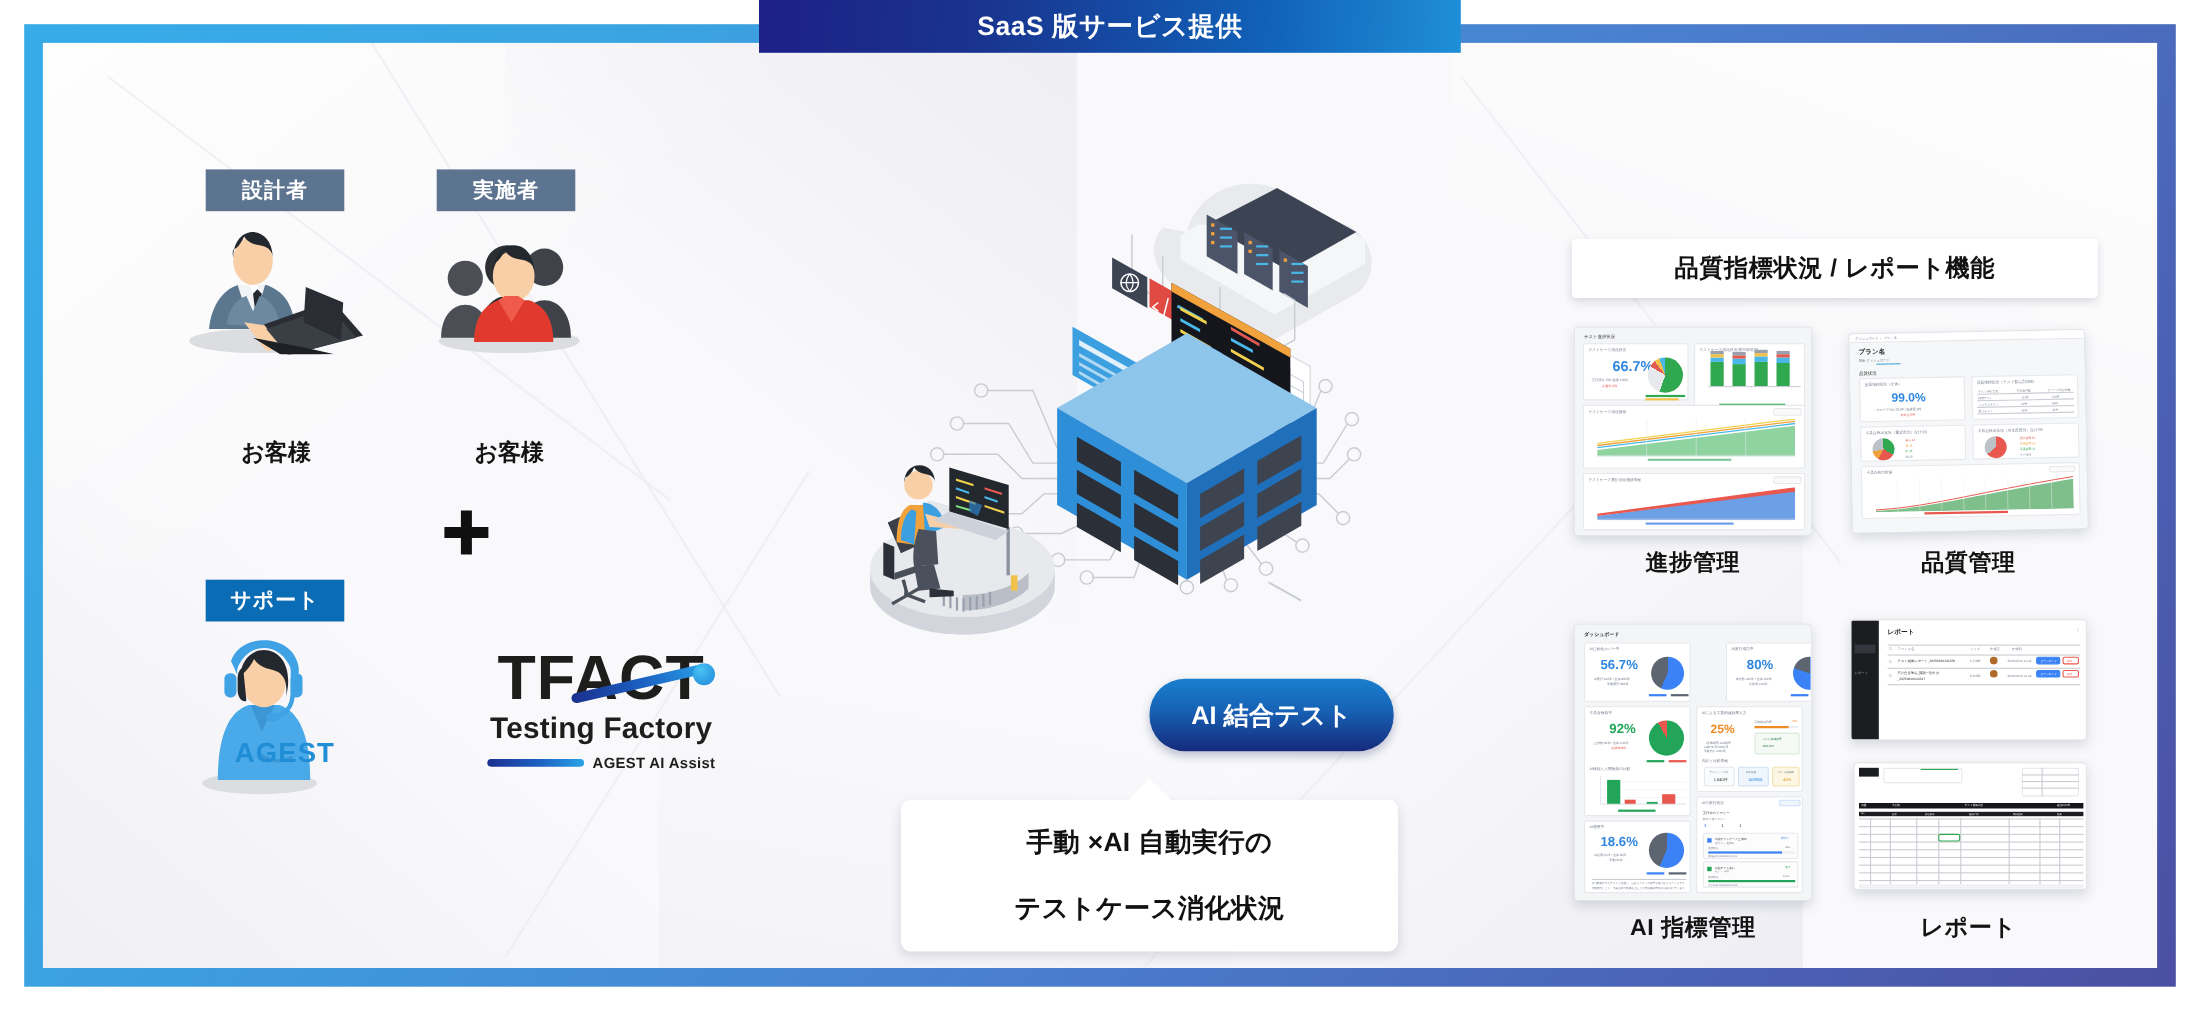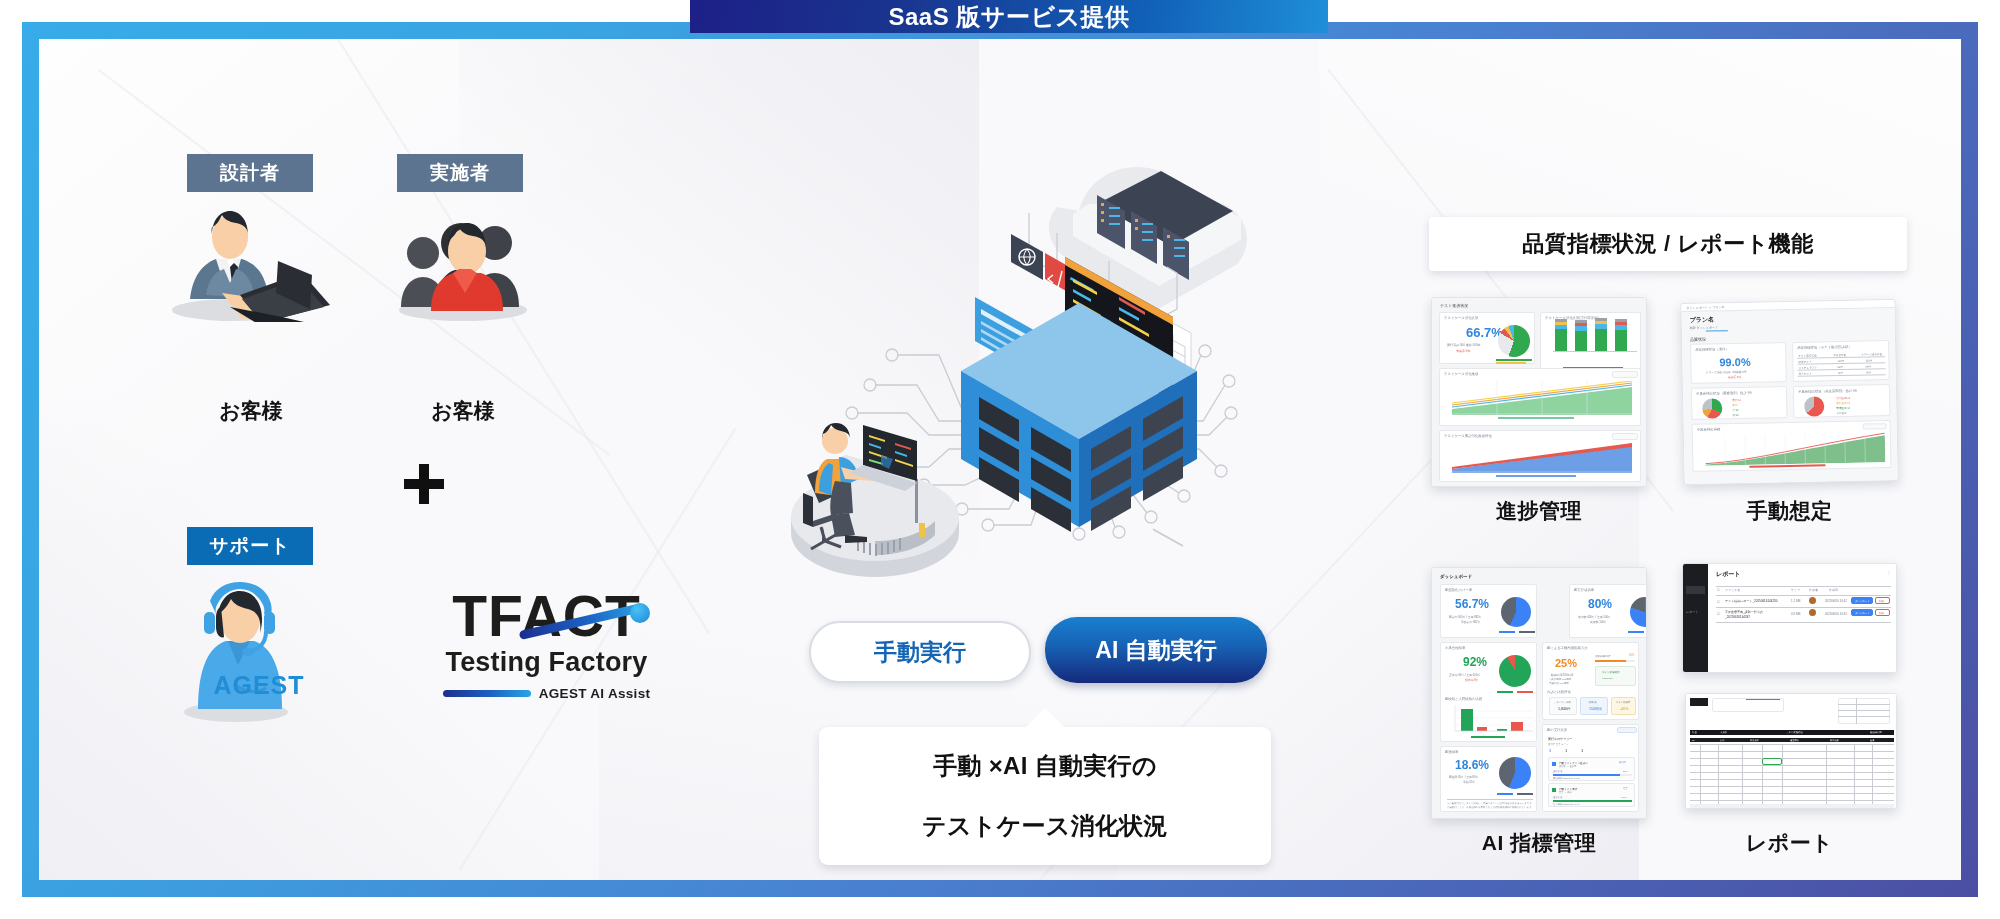--- a/index.html
+++ b/index.html
@@ -39,21 +39,21 @@
         background: linear-gradient(200deg, rgba(255,255,255,.9) 0%, rgba(237,237,243,0) 65%); }
   .s6 { left: 560px; top: 520px; width: 520px; height: 360px;
         background: linear-gradient(10deg, rgba(240,240,246,.75) 0%, rgba(249,249,251,0) 70%); }
   .diag { position: absolute; pointer-events: none;
           background: rgba(232,232,239,.55); transform-origin: 0 0; }
 
   
   #ribbon {
     position: absolute;
     left: 690px; top: 0px;
-    width: 638px; height: 33px;
+    width: 638px; height: 48px;
     background: linear-gradient(96deg, #1d2087 0%, #19348f 32%, #1161b8 72%, #1f8fd8 100%);
     display: flex; align-items: center; justify-content: center;
     z-index: 40;
   }
   #ribbon span { color: #fff; font-size: 24px; font-weight: bold; letter-spacing: .5px; }
 
   
   .badge {
     position: absolute;
     display: flex; align-items: center; justify-content: center;
@@ -464,25 +464,22 @@
         <path d="M90 302l18 6v2l-18-6z" fill="#f2d24c"></path>
         <path d="M90 310l14 4v2l-14-4z" fill="#7de07d"></path>
         <path d="M116 294l16 5v2l-16-5z" fill="#e05a52"></path>
         <path d="M116 302l12 4v2l-12-4z" fill="#49b8e8"></path>
         <path d="M116 310l18 6v2l-18-6z" fill="#f2d24c"></path>
       </g>
       <path d="M102 306l12 4-4 10-8-4z" fill="#2d7bb8" opacity=".75"></path>
       <path d="M84 316l-14 8 56 18 12-8z" fill="#cdd2da"></path>
     </svg>
 
-    <div class="pill" id="btn-manual">
-      <span>手動実行</span>
-    </div>
     <div class="pill" id="btn-auto">
-      <span>AI 自動実行</span>
+      <span>AI 結合テスト</span>
     </div>
 
     <div id="callout">
       <div class="nub"></div>
       <div class="ln">手動 ×AI 自動実行の</div>
       <div class="ln">テストケース消化状況</div>
     </div>
 
     <div id="dash-header">
       <span>品質指標状況 / レポート機能</span>
@@ -614,21 +611,21 @@
             <path d="M0 28 C50 26, 90 14, 180 1" stroke="#e8584e" stroke-width=".9" fill="none"></path>
             <g stroke="#eceef1" stroke-width=".4">
               <path d="M20 0v30M40 0v30M60 0v30M80 0v30M100 0v30M120 0v30M140 0v30M160 0v30"></path>
             </g>
           </svg>
           <div class="lgd" style="left:56px; top:42px; width:76px; background:#e8584e;"></div>
         </div>
       </div>
     </div>
     <div class="thumb-caption" style="left:1643px; top:458px; width:215px;">
-      <span>手動想定</span>
+      <span>品質管理</span>
     </div>
 
     <div class="thumb" style="left:1392px; top:528px; width:216px; height:252px;">
       <div class="mini" style="inset:0; width:216px; height:252px; background:#f4f5f7;">
         <div class="tt" style="left:8px; top:6px; font-size:4.5px; color:#333; font-weight:bold;">ダッシュボード</div>
 
         <div class="card" style="left:8px; top:16px; width:97px; height:54px;">
           <div class="tt" style="left:4px; top:3px;">AI自動化カバー率</div>
           <div class="kpi" style="left:14px; top:12px; font-size:12px;">56.7%</div>
           <div class="tt" style="left:8px; top:30px; font-size:2.8px;">AI実行:500件 / 全体:882件</div>

